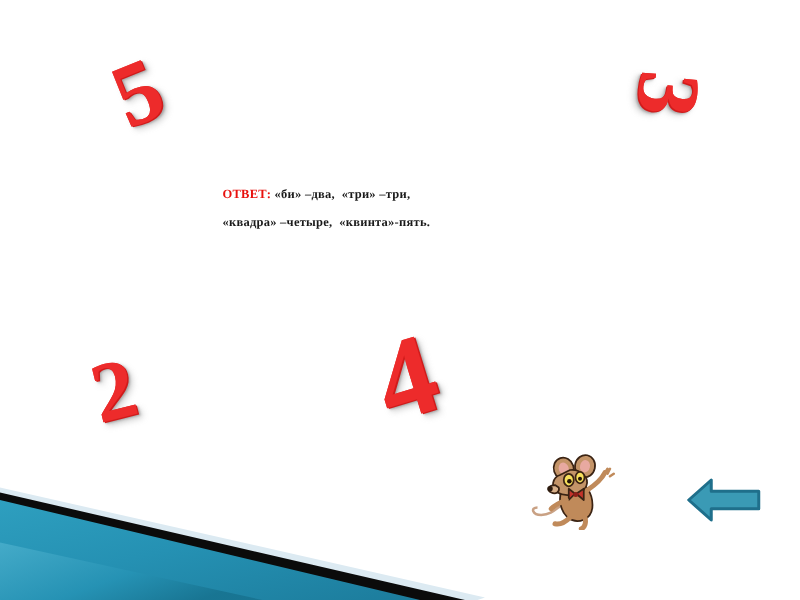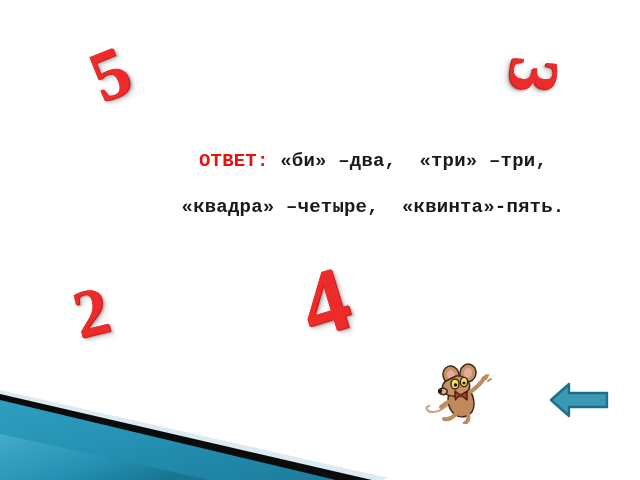--- a/index.html
+++ b/index.html
@@ -54,29 +54,28 @@
   }
 
   
   #answer-block {
     position: absolute;
     left: 178px;
     top: 150px;
     width: 390px;
   }
   .answer-line {
-    font-family: Liberation Mono, monospace;
+    font-family: Liberation Serif, serif;
     font-weight: 700;
-    font-size: 19px;
+    font-size: 10px;
     color: #1a1a1a;
     letter-spacing: 0.2px;
     white-space: pre;
-    text-align: center;
   }
-  .answer-line + .answer-line { margin-top: 24px; }
+  .answer-line + .answer-line { margin-top: 12px; }
   #answer-label {
     color: #E8110E;
     font-weight: 700;
   }
 
   
   #bottom-decor {
     position: absolute;
     left: 0;
     bottom: 0;

